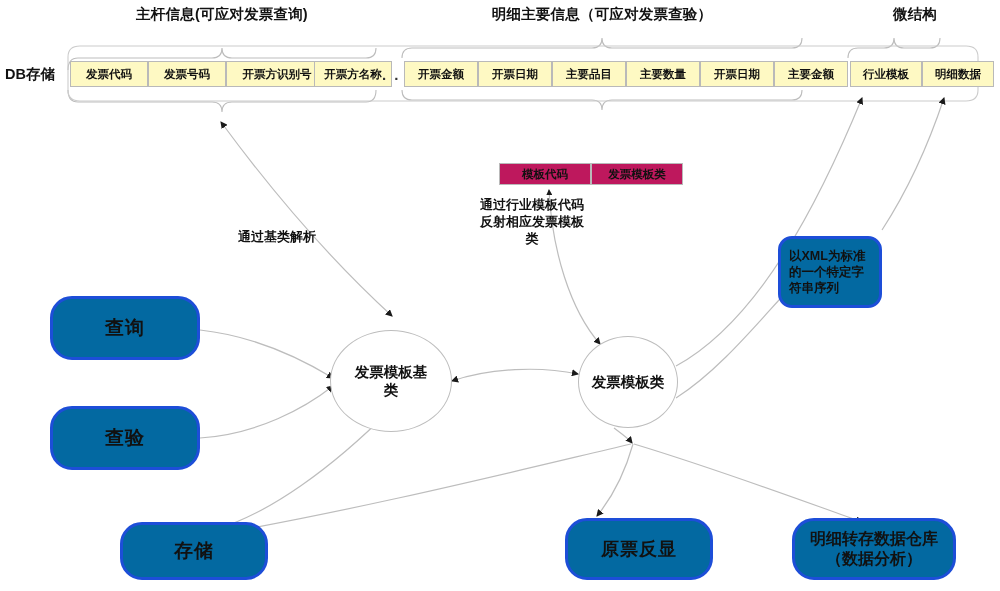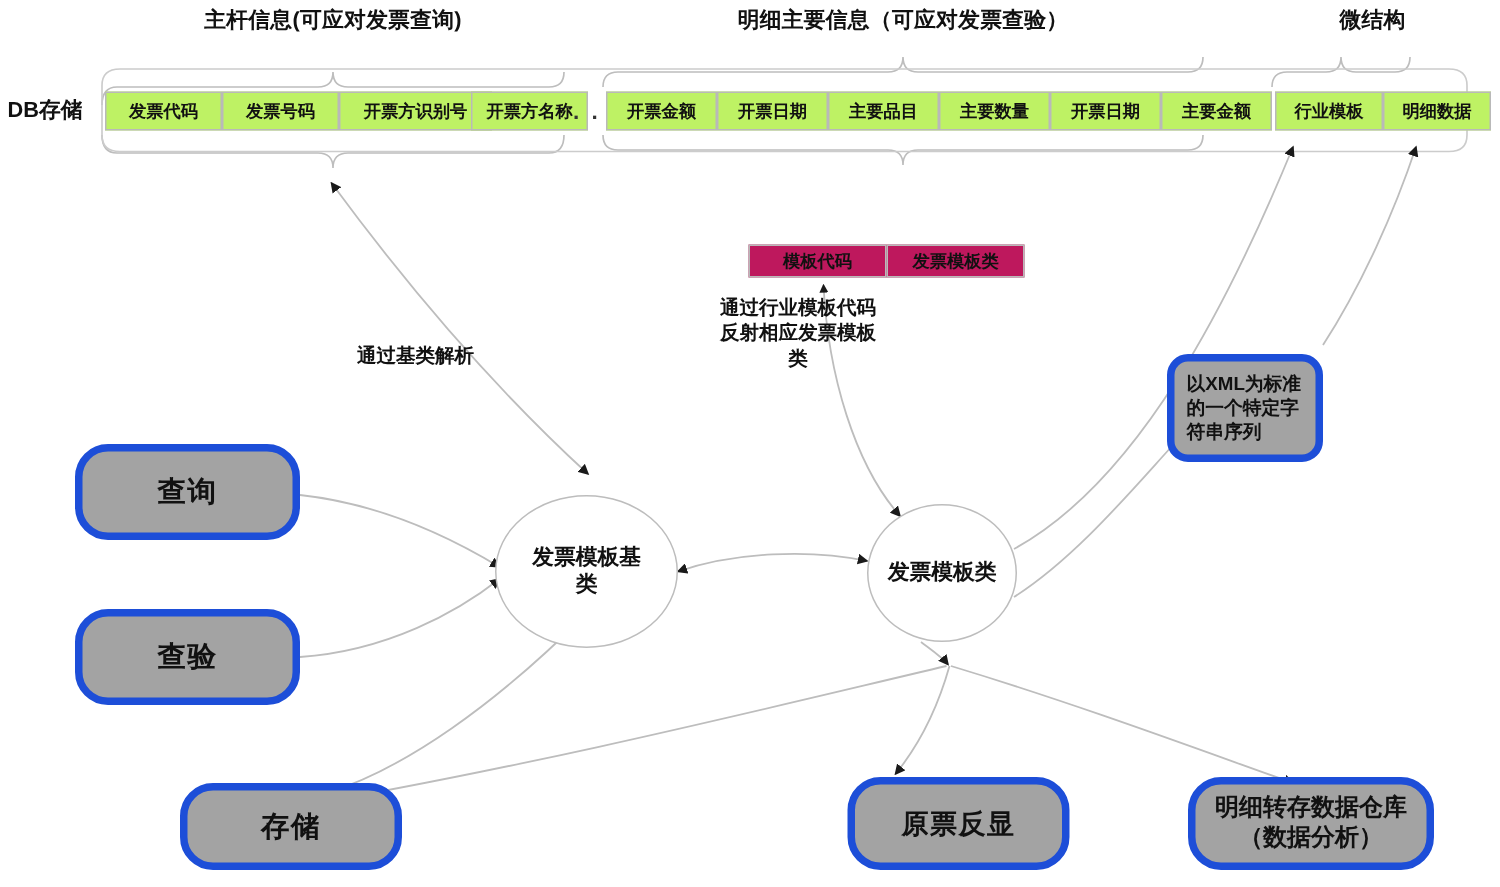--- a/index.html
+++ b/index.html
@@ -40,44 +40,44 @@
   }
   .db-label {
     font-size: 14.5px;
     font-weight: bold;
   }
   
   .cell {
     position: absolute;
     box-sizing: border-box;
     border: 1px solid #b9b9b9;
-    background: #bef264;
+    background: #fef9c3;
     height: 26px;
     display: flex;
     align-items: center;
     justify-content: center;
     font-size: 11.5px;
     font-weight: bold;
     color: #111;
     white-space: nowrap;
   }
   .ellipsis {
     position: absolute;
     font-size: 15px;
     font-weight: bold;
     letter-spacing: 2px;
     color: #333;
   }
   
   .rbox {
     position: absolute;
     box-sizing: border-box;
-    border: 5px solid #1d4ed8;
+    border: 3px solid #1d4ed8;
     border-radius: 22px;
-    background: #a3a3a3;
+    background: #0369a1;
     display: flex;
     align-items: center;
     justify-content: center;
     text-align: center;
     font-weight: bold;
     color: #111;
   }
   .rbox.big { font-size: 19px; letter-spacing: 1px; }
   .rbox.med { font-size: 15px; line-height: 1.25; }
   .rbox.sm  { font-size: 12.5px; line-height: 1.3; border-radius: 14px; text-align: left; justify-content: flex-start; padding: 0 8px; }

